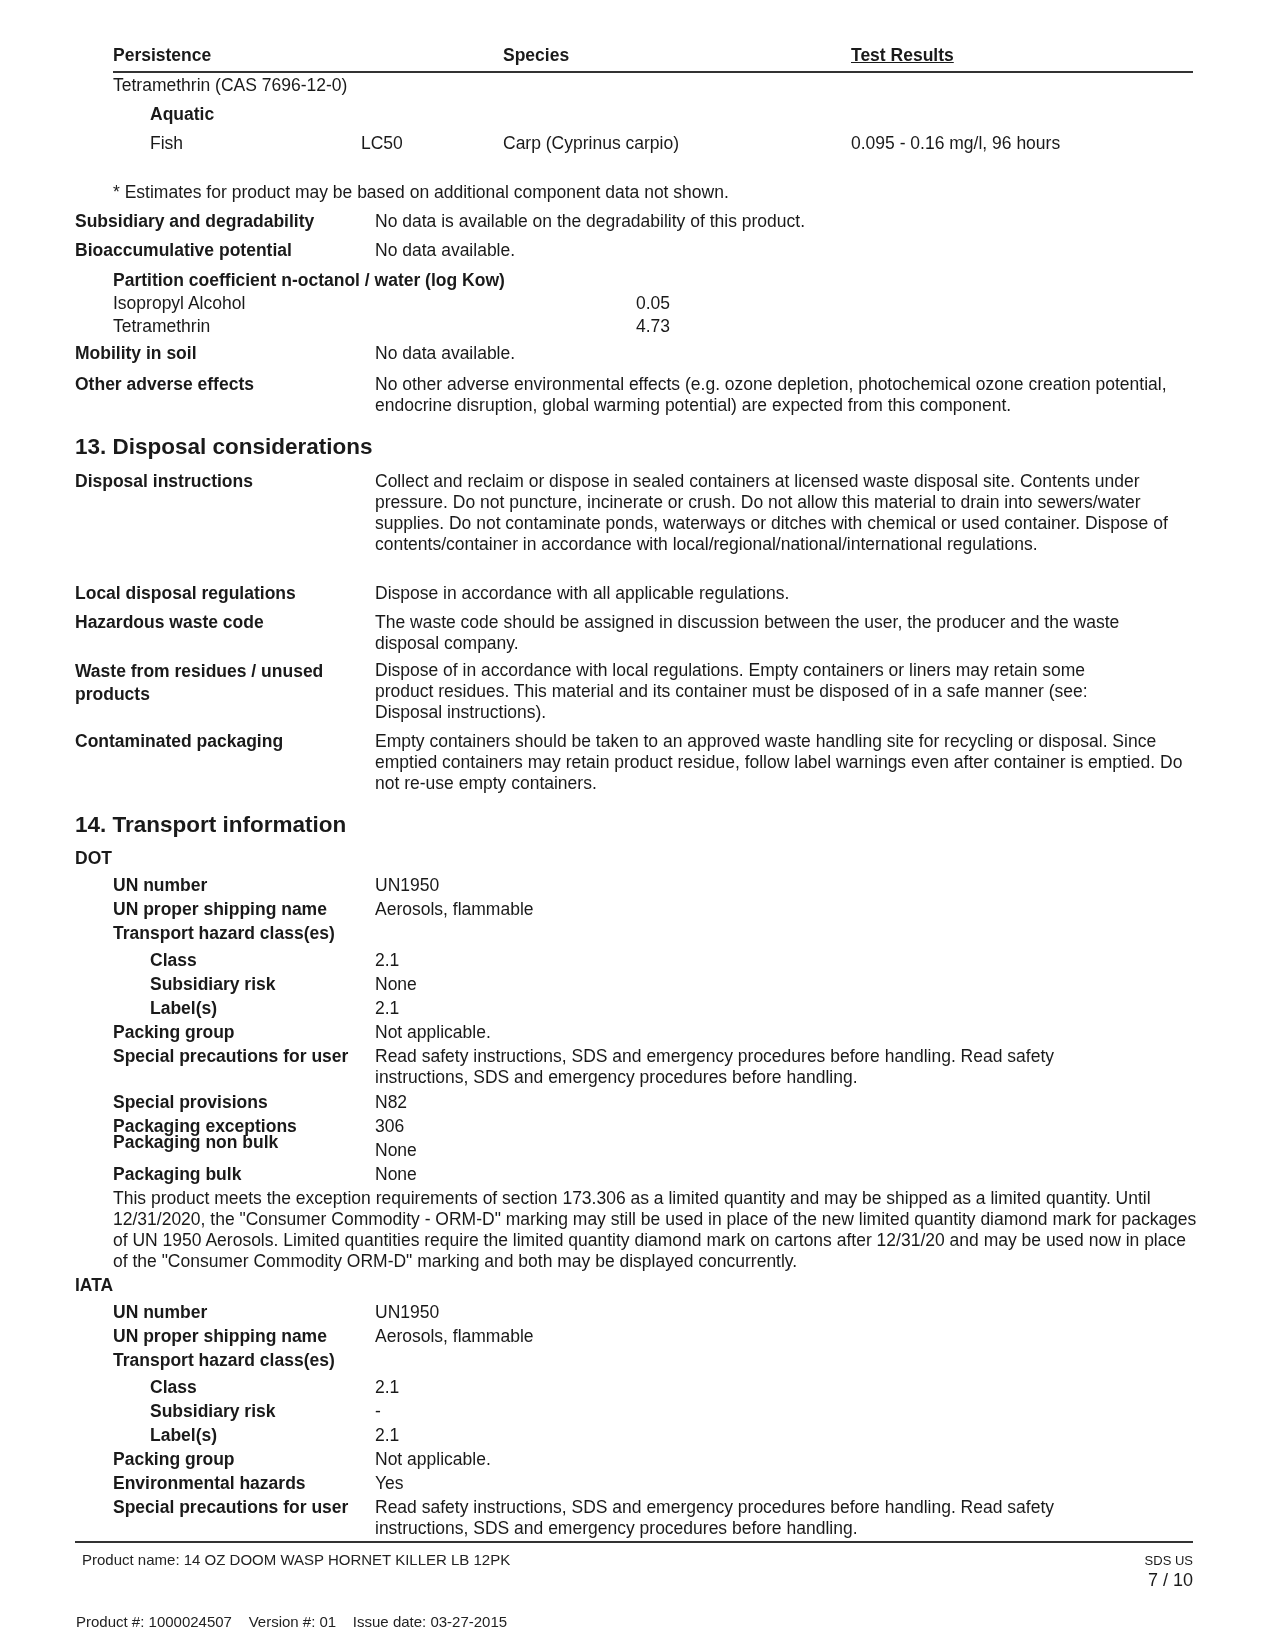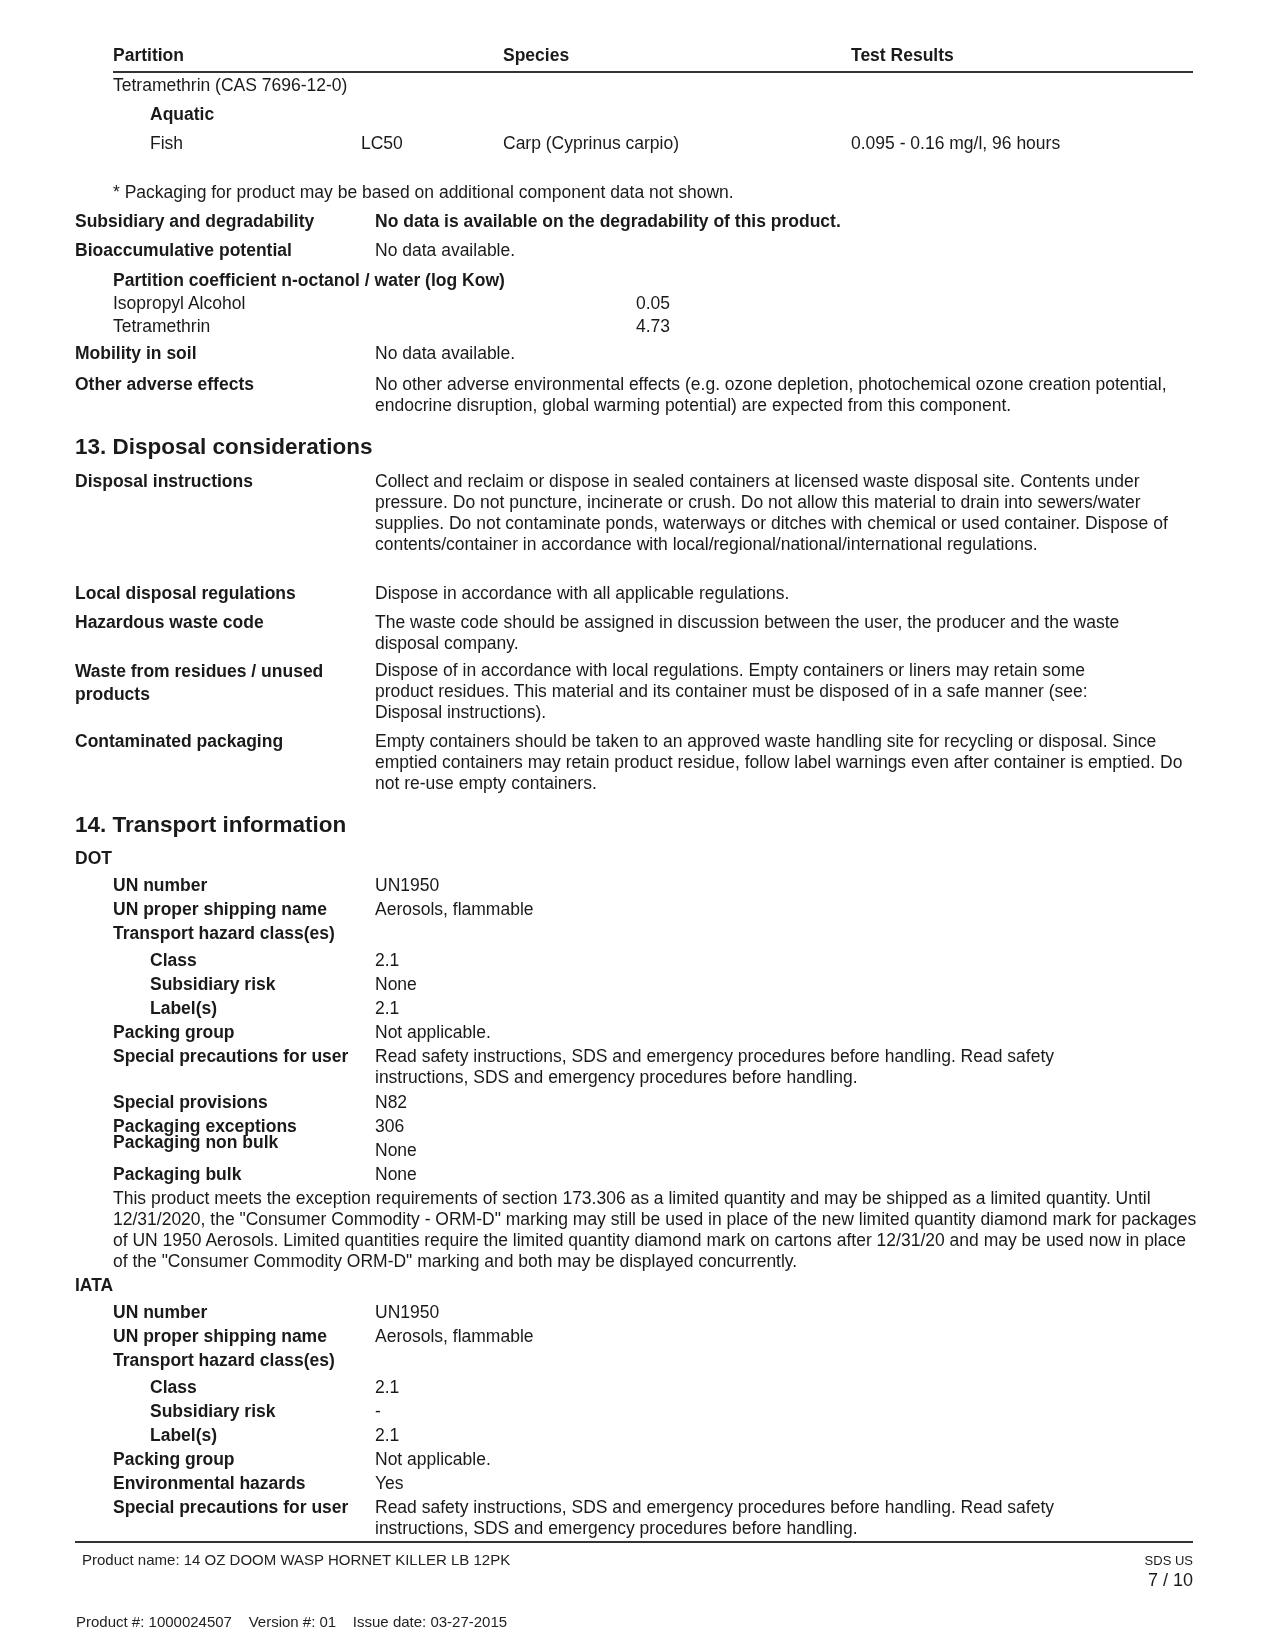--- a/index.html
+++ b/index.html
@@ -10,37 +10,37 @@
   .abs { position: absolute; white-space: nowrap; line-height: 21px; }
   .b { font-weight: bold; }
   .wrap { white-space: normal; }
   .rule { position: absolute; height: 2px; background: #333; }
   .h2 { font-size: 22.5px; font-weight: bold; line-height: 26px; }
   .foot { font-size: 15px; color: #222; }
 </style>
 </head>
 <body>
 
-<div class="abs b" style="left:113px;top:45px;">Partition</div>
+<div class="abs b" style="left:113px;top:45px;">Persistence</div>
 <div class="abs b" style="left:503px;top:45px;">Species</div>
-<div class="abs b" style="left:851px;top:45px;">Test Results</div>
+<div class="abs b" style="left:851px;top:45px;text-decoration:underline;">Test Results</div>
 <div class="rule" style="left:113px;top:71px;width:1080px;"></div>
 
 <div class="abs" style="left:113px;top:75px;">Tetramethrin (CAS 7696-12-0)</div>
 <div class="abs b" style="left:150px;top:104px;">Aquatic</div>
 <div>
   <div class="abs" style="left:150px;top:133px;text-align:right;">Fish</div>
   <div class="abs" style="left:361px;top:133px;">LC50</div>
   <div class="abs" style="left:503px;top:133px;">Carp (Cyprinus carpio)</div>
   <div class="abs" style="left:851px;top:133px;">0.095 - 0.16 mg/l, 96 hours</div>
 </div>
-<div class="abs" style="left:113px;top:182px;">* Packaging for product may be based on additional component data not shown.</div>
+<div class="abs" style="left:113px;top:182px;">* Estimates for product may be based on additional component data not shown.</div>
 
 <div class="abs b" style="left:75px;top:211px;">Subsidiary and degradability</div>
-<div class="abs" style="left:375px;top:211px;font-weight:bold;">No data is available on the degradability of this product.</div>
+<div class="abs" style="left:375px;top:211px;">No data is available on the degradability of this product.</div>
 <div class="abs b" style="left:75px;top:240px;">Bioaccumulative potential</div>
 <div class="abs" style="left:375px;top:240px;">No data available.</div>
 
 <div class="abs b" style="left:113px;top:270px;">Partition coefficient n-octanol / water (log Kow)</div>
 <div class="abs" style="left:113px;top:293px;">Isopropyl Alcohol</div>
 <div class="abs" style="left:636px;top:293px;">0.05</div>
 <div class="abs" style="left:113px;top:316px;">Tetramethrin</div>
 <div class="abs" style="left:636px;top:316px;">4.73</div>
 
 <div class="abs b" style="left:75px;top:343px;">Mobility in soil</div>

